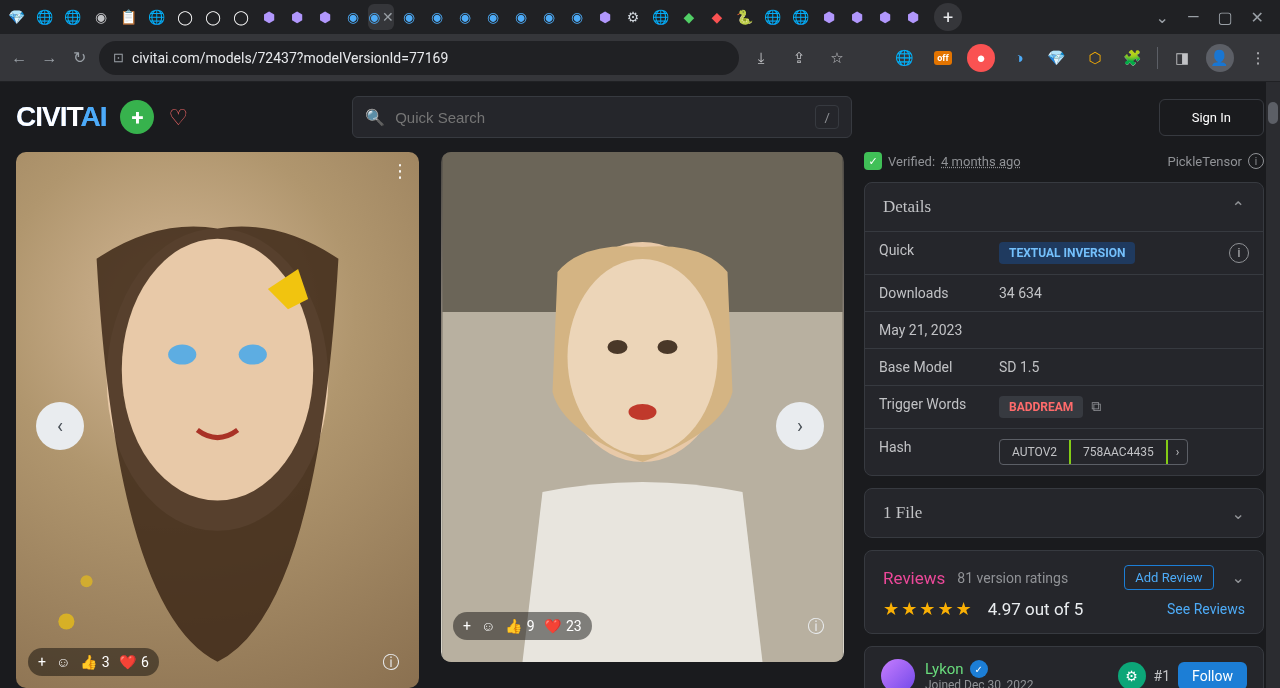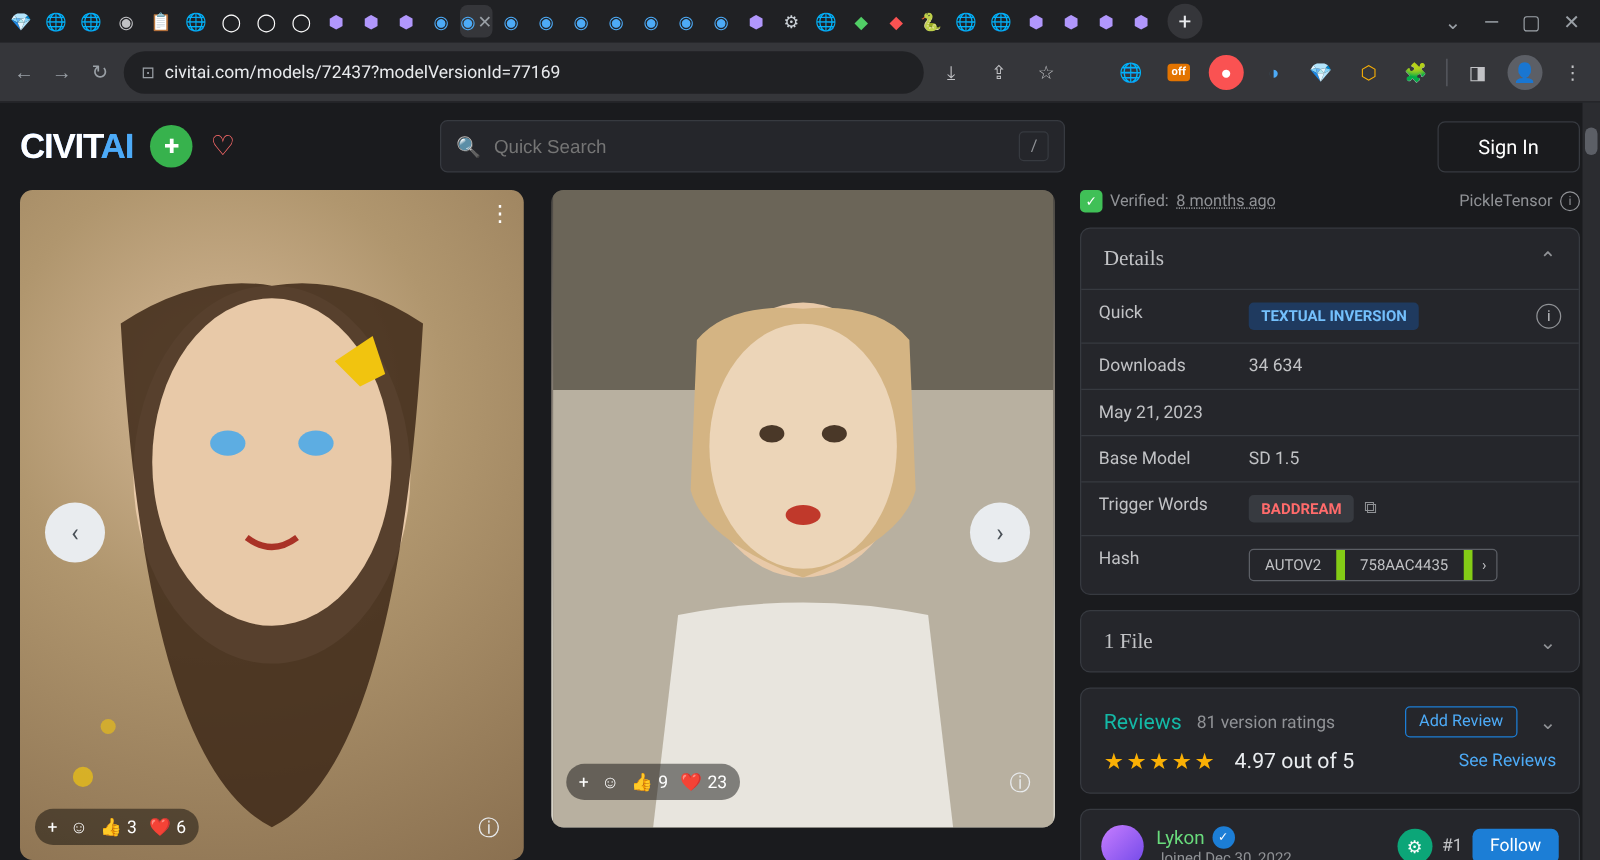--- a/index.html
+++ b/index.html
@@ -24,21 +24,21 @@
 
 .site-header { height: 70px; display: flex; align-items: center; padding: 0 16px; gap: 14px; }
 .logo { display: flex; align-items: center; gap: 2px; }
 .logo-txt { font-family: Arial, sans-serif; font-weight: 700; font-size: 28px; letter-spacing: -1px; background: linear-gradient(90deg, #2f7ef1, #2f7ef1); -webkit-background-clip: text; color: #a5d8ff; }
 .logo-txt span.white { color: #fff; }
 .add-btn { width: 34px; height: 34px; border-radius: 50%; background: #37b24d; color: #fff; display: flex; align-items: center; justify-content: center; font-size: 22px; font-weight: 700; }
 .heart-btn { font-size: 22px; color: #ff6b6b; }
 .search-box { width: 500px; height: 42px; background: #25262b; border: 1px solid #373a40; border-radius: 6px; display: flex; align-items: center; padding: 0 12px; gap: 10px; margin-left: 150px; }
 .search-box input { flex: 1; background: transparent; border: none; color: #909296; font-size: 15px; outline: none; }
 .slash-kbd { width: 24px; height: 24px; border: 1px solid #373a40; border-radius: 4px; display: flex; align-items: center; justify-content: center; color: #909296; font-size: 13px; }
-.signin { margin-left: auto; padding: 10px 32px; border: 1px solid #373a40; border-radius: 6px; color: #fff; font-size: 16px; }
+.signin { margin-left: auto; padding: 10px 32px; border: 1px solid #373a40; border-radius: 6px; color: #fff; font-size: 13px; }
 
 
 .main { display: flex; gap: 20px; padding: 0 16px; height: 536px; }
 
 
 .gallery { position: relative; width: 828px; display: flex; gap: 22px; }
 .g-nav { position: absolute; top: 250px; width: 48px; height: 48px; background: #e9ecef; border-radius: 50%; display: flex; align-items: center; justify-content: center; color: #495057; font-size: 20px; z-index: 2; }
 .g-prev { left: 20px; }
 .g-next { right: 20px; }
 .card { position: relative; flex: 1; border-radius: 10px; overflow: hidden; background: #25262b; }
@@ -63,26 +63,26 @@
 .panel-title { color: #c1c2c5; font-size: 17px; font-family: Liberation Serif, serif; }
 .chev { color: #909296; }
 
 .detail-row { display: flex; border-top: 1px solid #373a40; }
 .detail-label { width: 120px; padding: 10px 14px; color: #c1c2c5; font-size: 14px; }
 .detail-value { flex: 1; padding: 10px 14px; font-size: 14px; display: flex; align-items: center; gap: 8px; }
 .pill { background: #1f3a5f; color: #74c0fc; padding: 4px 10px; border-radius: 4px; font-size: 12px; font-weight: 700; }
 .info-i { margin-left: auto; width: 20px; height: 20px; border: 1.5px solid #909296; border-radius: 50%; display: flex; align-items: center; justify-content: center; font-size: 12px; }
 .copy-i { width: 18px; height: 18px; color: #909296; }
 .hash-group { display: flex; border: 1px solid #5c5f66; border-radius: 4px; overflow: hidden; }
-.hash-group span { padding: 5px 12px; font-size: 12px; border-right: 7px solid #84cc16; }
+.hash-group span { padding: 5px 12px; font-size: 12px; border-right: 2px solid #84cc16; }
 .hash-group .arrow { padding: 5px 8px; border-right: none; }
 
 .reviews-panel { padding: 14px 18px; display: flex; flex-direction: column; gap: 8px; }
 .rv-top { display: flex; align-items: center; gap: 12px; }
-.rv-title { font-size: 17px; color: #14b8a6; }
+.rv-title { font-size: 17px; color: #ec4899; }
 .rv-count { font-size: 14px; color: #909296; }
 .add-rv { margin-left: auto; padding: 4px 10px; border: 1px solid #1c7ed6; color: #4dabf7; border-radius: 4px; font-size: 13px; }
 .rv-stars { display: flex; align-items: center; gap: 14px; }
 .stars { color: #fab005; font-size: 18px; letter-spacing: 2px; }
 .rv-score { font-size: 17px; color: #e9ecef; }
 .see-rv { margin-left: auto; color: #4dabf7; font-size: 14px; }
 
 .creator-panel { padding: 12px 16px; display: flex; align-items: center; gap: 10px; }
 .avatar { width: 34px; height: 34px; border-radius: 50%; background: linear-gradient(135deg, #c77dff, #7048e8); }
 .creator-name { color: #69db7c; font-size: 15px; display: flex; align-items: center; gap: 6px; }
@@ -240,21 +240,21 @@
         <span class="react-btn">❤️ <span>23</span></span>
       </div>
       <div class="info-btn">ⓘ</div>
     </div>
   </div>
 
   <div class="sidebar">
     <div class="verified-row">
       <span class="shield">✓</span>
       <span>Verified:</span>
-      <span class="underline">8 months ago</span>
+      <span class="underline">4 months ago</span>
       <span class="pickle">
         <span>PickleTensor</span>
         <span style="border:1px solid #909296;border-radius:50%;width:16px;height:16px;display:inline-flex;align-items:center;justify-content:center;font-size:10px">i</span>
       </span>
     </div>
 
     <div class="panel">
       <div class="panel-header">
         <span class="panel-title">Details</span>
         <span class="chev">⌃</span>

